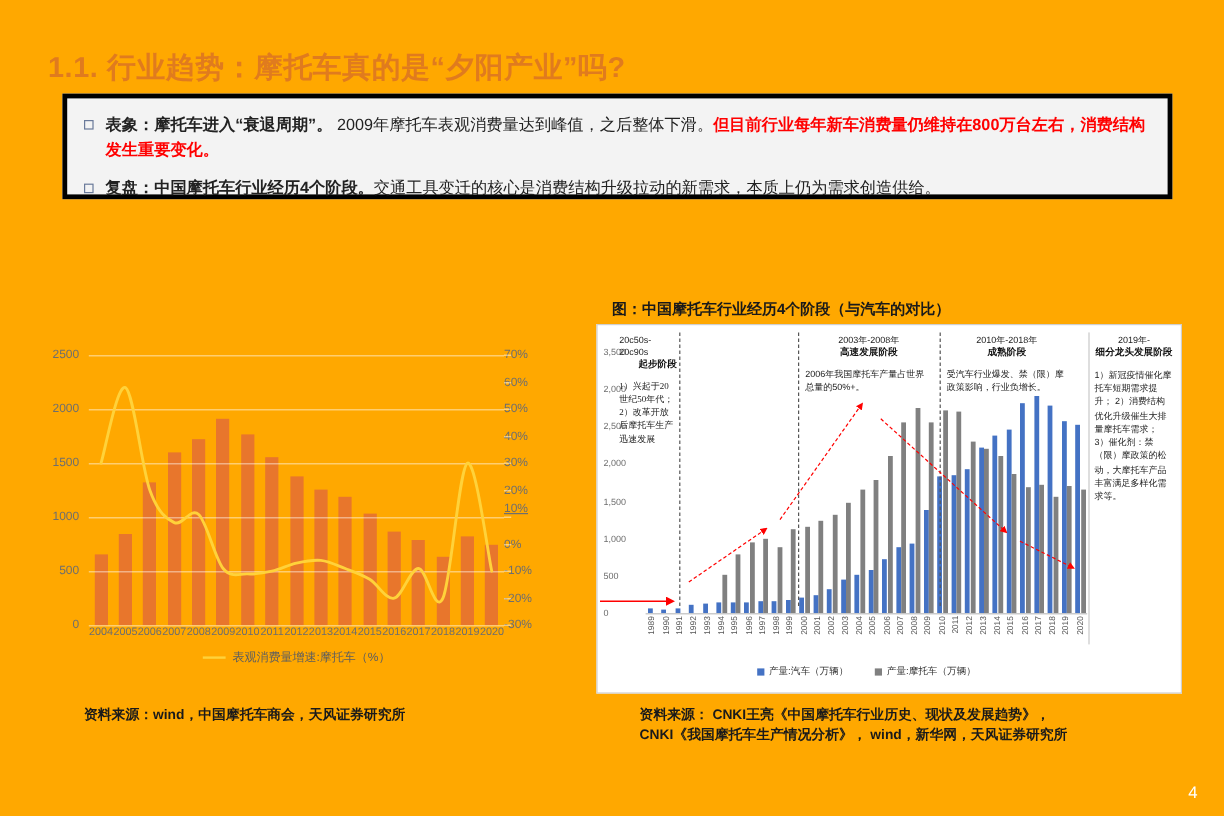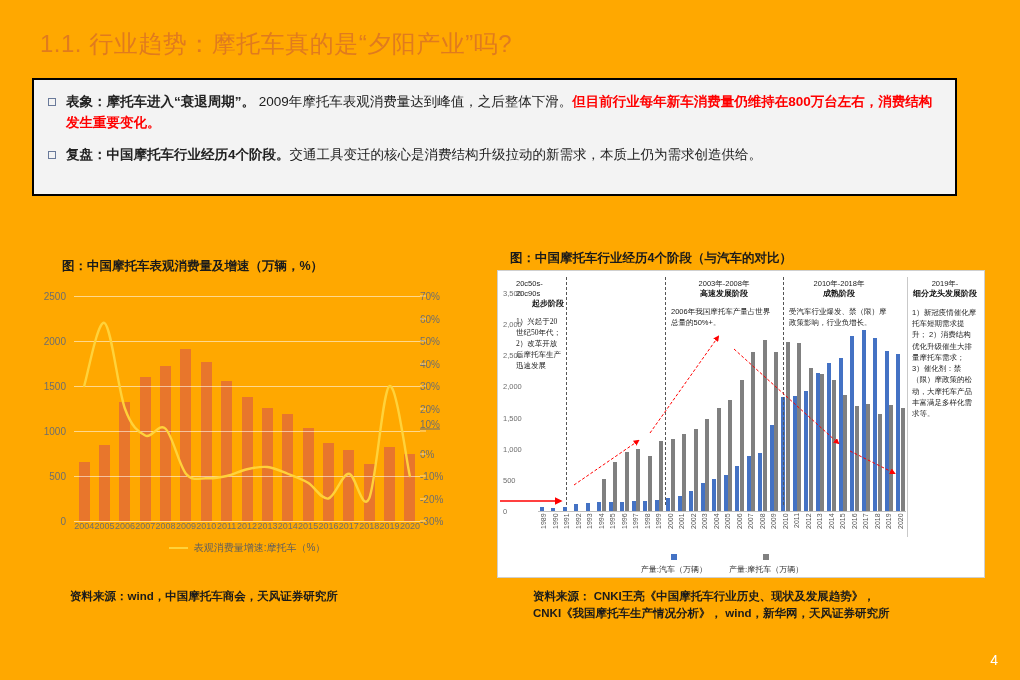--- a/index.html
+++ b/index.html
@@ -6,29 +6,29 @@
   html, body {
     width: 1020px; height: 680px;
     background: #FFA800;
     font-family: "Liberation Sans", sans-serif;
     overflow: hidden;
   }
   #slide { position: relative; width: 1020px; height: 680px; background: #FFA800; }
 
   
   #title {
-    position: absolute; left: 40px; top: 28px;
-    font-size: 24px; font-weight: normal; color: #E07B1E;
+    position: absolute; left: 40px; top: 40px;
+    font-size: 24px; font-weight: bold; color: #E07B1E;
     letter-spacing: 0.5px; white-space: nowrap;
   }
 
   
   #bodybox {
-    position: absolute; left: 32px; top: 78px; width: 925px; height: 118px;
-    background: #F3F3F3; border: 2px solid #000000;
+    position: absolute; left: 52px; top: 78px; width: 925px; height: 88px;
+    background: #F3F3F3; border: 4px solid #000000;
     padding: 12px 16px 10px 14px;
   }
   .bullet { display: flex; align-items: flex-start; margin-bottom: 11px; }
   .bullet:last-child { margin-bottom: 16px; }
   .sq {
     flex: 0 0 auto; width: 8px; height: 8px; border: 1px solid #6A7A9A;
     margin: 6px 10px 0 0; background: transparent;
   }
   .btext { font-size: 13.5px; line-height: 1.55; color: #222; }
   .btext b { font-weight: bold; }
@@ -99,21 +99,21 @@
   .rc-b-car  { width: 4px; background: #4472C4; }
   .rc-b-moto { width: 4px; background: #808080; }
   #rc-axisline { position: absolute; left: 40px; right: 78px; top: 240px; height: 1px; background: #BFBFBF; }
   #rc-xaxis { position: absolute; left: 40px; right: 78px; top: 242px; display: flex; height: 32px; }
   .rc-xlab {
     flex: 1 1 0; font-size: 7px; color: #555;
     writing-mode: vertical-rl; text-orientation: mixed; transform: rotate(180deg);
     display: flex; justify-content: flex-end; align-items: center;
   }
   #rc-legend { position: absolute; left: 40px; right: 78px; top: 283px; display: flex; justify-content: center; gap: 22px; }
-  .rc-leg { display: flex; align-items: center; gap: 4px; font-size: 8px; color: #333; flex-direction: column; }
+  .rc-leg { display: flex; align-items: center; gap: 4px; font-size: 8px; color: #333; }
   .rc-sq-car  { width: 6px; height: 6px; background: #4472C4; }
   .rc-sq-moto { width: 6px; height: 6px; background: #808080; }
 
   
   #rc-right-col { position: absolute; right: 6px; top: 8px; width: 66px; }
   #rc-right-col .ph-years { font-size: 7.5px; color: #222; text-align: center; line-height: 1.35; }
   #rc-right-col .ph-name  { font-size: 8px; font-weight: bold; color: #111; text-align: center; line-height: 1.35; }
   #rc-right-col .ph-note  { font-size: 7.5px; color: #222; line-height: 1.5; margin-top: 7px; }
   #rc-divider { position: absolute; right: 76px; top: 6px; bottom: 40px; width: 0; border-left: 1px solid #C9C9C9; }
 </style>
@@ -132,21 +132,20 @@
       </span>
     </div>
     <div class="bullet">
       <span class="sq"></span>
       <span class="btext">
         <b>复盘：中国摩托车行业经历4个阶段。</b><span>交通工具变迁的核心是消费结构升级拉动的新需求，本质上仍为需求创造供给。</span>
       </span>
     </div>
   </div>
 
-  <div class="figcap" id="cap-left">图：中国摩托车表观消费量及增速（万辆，%）</div>
   <div class="figcap" id="cap-right">图：中国摩托车行业经历4个阶段（与汽车的对比）</div>
 
   <div id="chart-left">
     <div id="lc-plot">
       <svg id="lc-line-svg" style="position:absolute;inset:0;width:100%;height:100%;overflow:visible;pointer-events:none;z-index:3" viewBox="0 0 346 225" preserveAspectRatio="none">
           <path d="M 10.176470588235293 90 C 13.568627450980392 79.5 23.745098039215684 23.25 30.52941176470588 27 C 37.31372549019608 30.75 44.09803921568627 93.75 50.882352941176464 112.5 C 57.66666666666666 131.25 64.45098039215686 136.125 71.23529411764706 139.5 C 78.01960784313725 142.875 84.80392156862744 126.375 91.58823529411764 132.75 C 98.37254901960783 139.125 105.15686274509804 169.5 111.94117647058823 177.75 C 118.72549019607843 186 125.50980392156862 181.875 132.2941176470588 182.25 C 139.078431372549 182.625 145.8627450980392 181.5 152.6470588235294 180 C 159.43137254901958 178.5 166.2156862745098 174.75 173 173.25 C 179.7843137254902 171.75 186.5686274509804 170.25 193.35294117647058 171 C 200.13725490196077 171.75 206.92156862745097 175.125 213.70588235294116 177.75 C 220.49019607843135 180.375 227.27450980392155 182.625 234.05882352941174 186.75 C 240.84313725490193 190.875 247.62745098039215 204 254.41176470588235 202.5 C 261.19607843137254 201 267.9803921568627 177.75 274.7647058823529 177.75 C 281.54901960784315 177.75 288.33333333333337 217.125 295.11764705882354 202.5 C 301.9019607843137 187.875 308.68627450980387 93.75 315.4705882352941 90 C 322.2549019607843 86.25 332.4313725490196 165 335.8235294117647 180" fill="none" stroke="#FFD23A" stroke-width="2.4" stroke-linecap="round"></path>
         </svg>
       <div id="lc-bars">
           <div class="lc-barslot">
             <div class="lc-bar" style="height: 58.95px; background: rgb(232, 118, 44);"></div>

